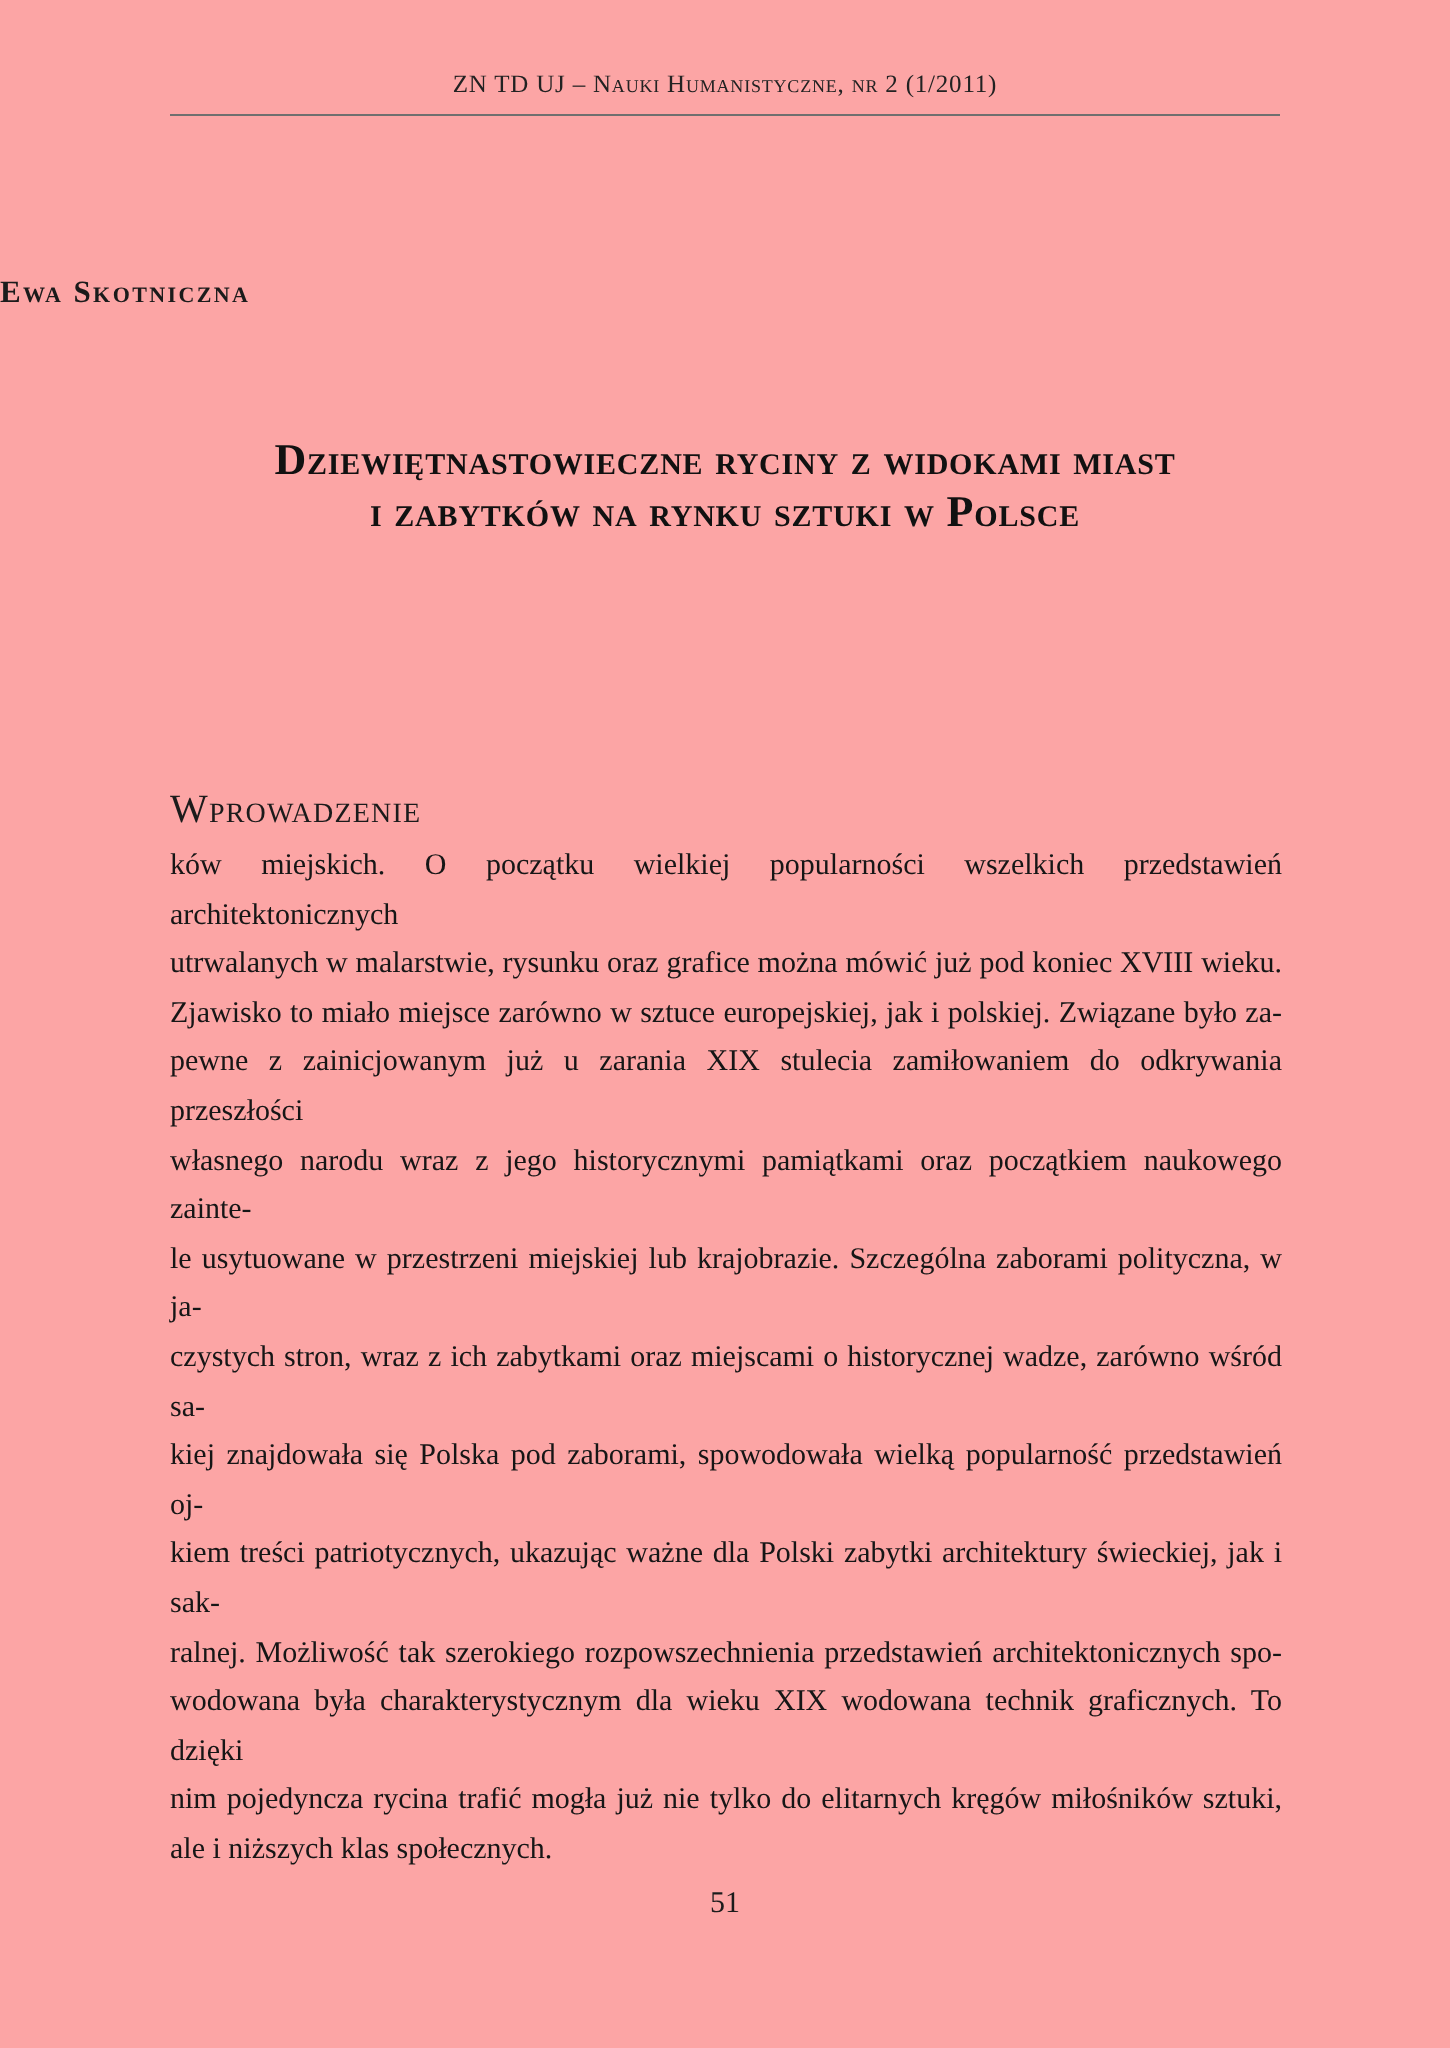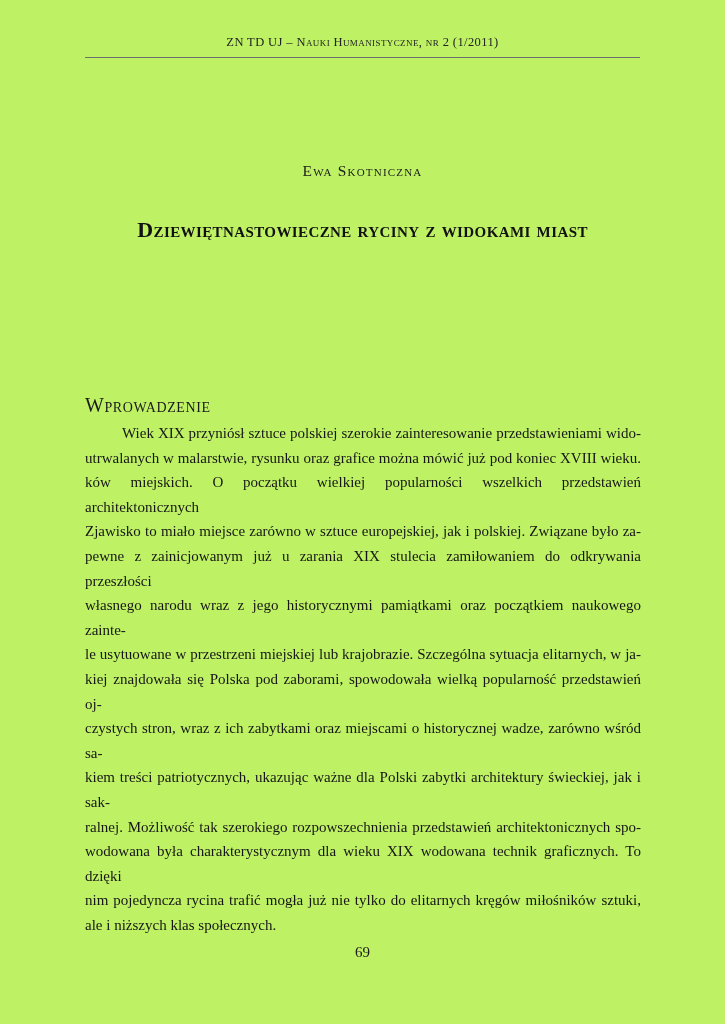--- a/index.html
+++ b/index.html
@@ -4,21 +4,21 @@
 <style>
   html, body {
     margin: 0;
     padding: 0;
     background: #ffffff;
   }
   .page {
     position: relative;
     width: 725px;
     height: 1024px;
-    background: #bef264;
+    background: #fca5a5;
     font-family: "Liberation Serif", serif;
     color: #1b1b1b;
     overflow: hidden;
   }
   .journal-header {
     position: absolute;
     top: 35px;
     left: 85px;
     right: 85px;
     text-align: center;
@@ -31,28 +31,29 @@
     position: absolute;
     top: 57px;
     left: 85px;
     right: 85px;
     border: 0;
     border-top: 1px solid #6f6f6f;
     margin: 0;
   }
   .author-name {
     position: absolute;
-    top: 162px;
+    top: 138px;
     left: 0;
     width: 100%;
-    text-align: center;
+    text-align: left;
     font-variant: small-caps;
     font-size: 15.5px;
     letter-spacing: 1.2px;
     color: #1b1b1b;
+    font-weight: bold;
   }
   .article-title {
     position: absolute;
     top: 217px;
     left: 70px;
     right: 70px;
     text-align: center;
     font-weight: bold;
     font-variant: small-caps;
     font-size: 22px;
@@ -104,36 +105,36 @@
 <div class="page">
 
   <div class="journal-header">ZN TD UJ – Nauki Humanistyczne, nr 2 (1/2011)</div>
 
   <hr class="header-rule">
 
   <div class="author-name">Ewa Skotniczna</div>
 
   <div class="article-title">
     <div>Dziewiętnastowieczne ryciny z widokami miast</div>
+    <div>i zabytków na rynku sztuki w Polsce</div>
   </div>
 
   <div class="section-heading">Wprowadzenie</div>
 
   <div class="body-text">
-      <div class="para-line indent jl">Wiek XIX przyniósł sztuce polskiej szerokie zainteresowanie przedstawieniami wido-</div>
+      <div class="para-line jl">ków miejskich. O początku wielkiej popularności wszelkich przedstawień architektonicznych</div>
       <div class="para-line jl">utrwalanych w malarstwie, rysunku oraz grafice można mówić już pod koniec XVIII wieku.</div>
-      <div class="para-line jl">ków miejskich. O początku wielkiej popularności wszelkich przedstawień architektonicznych</div>
       <div class="para-line jl">Zjawisko to miało miejsce zarówno w sztuce europejskiej, jak i polskiej. Związane było za-</div>
       <div class="para-line jl">pewne z zainicjowanym już u zarania XIX stulecia zamiłowaniem do odkrywania przeszłości</div>
       <div class="para-line jl">własnego narodu wraz z jego historycznymi pamiątkami oraz początkiem naukowego zainte-</div>
-      <div class="para-line jl">le usytuowane w przestrzeni miejskiej lub krajobrazie. Szczególna sytuacja elitarnych, w ja-</div>
+      <div class="para-line jl">le usytuowane w przestrzeni miejskiej lub krajobrazie. Szczególna zaborami polityczna, w ja-</div>
+      <div class="para-line jl">czystych stron, wraz z ich zabytkami oraz miejscami o historycznej wadze, zarówno wśród sa-</div>
       <div class="para-line jl">kiej znajdowała się Polska pod zaborami, spowodowała wielką popularność przedstawień oj-</div>
-      <div class="para-line jl">czystych stron, wraz z ich zabytkami oraz miejscami o historycznej wadze, zarówno wśród sa-</div>
       <div class="para-line jl">kiem treści patriotycznych, ukazując ważne dla Polski zabytki architektury świeckiej, jak i sak-</div>
       <div class="para-line jl">ralnej. Możliwość tak szerokiego rozpowszechnienia przedstawień architektonicznych spo-</div>
       <div class="para-line jl">wodowana była charakterystycznym dla wieku XIX wodowana technik graficznych. To dzięki</div>
       <div class="para-line jl">nim pojedyncza rycina trafić mogła już nie tylko do elitarnych kręgów miłośników sztuki,</div>
       <div class="para-line">ale i niższych klas społecznych.</div>
     </div>
 
-  <div class="page-number">69</div>
+  <div class="page-number">51</div>
 
 </div>
 
 </body></html>

